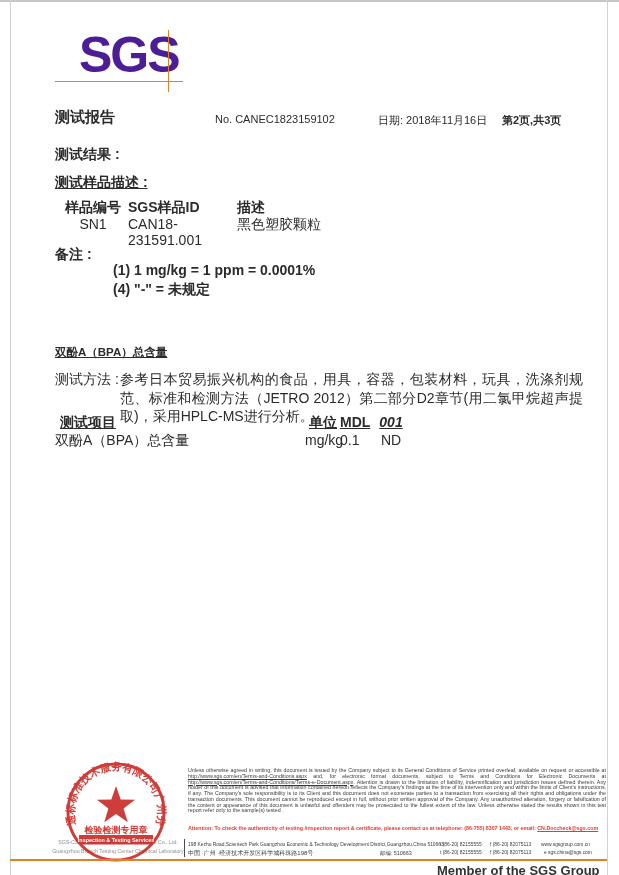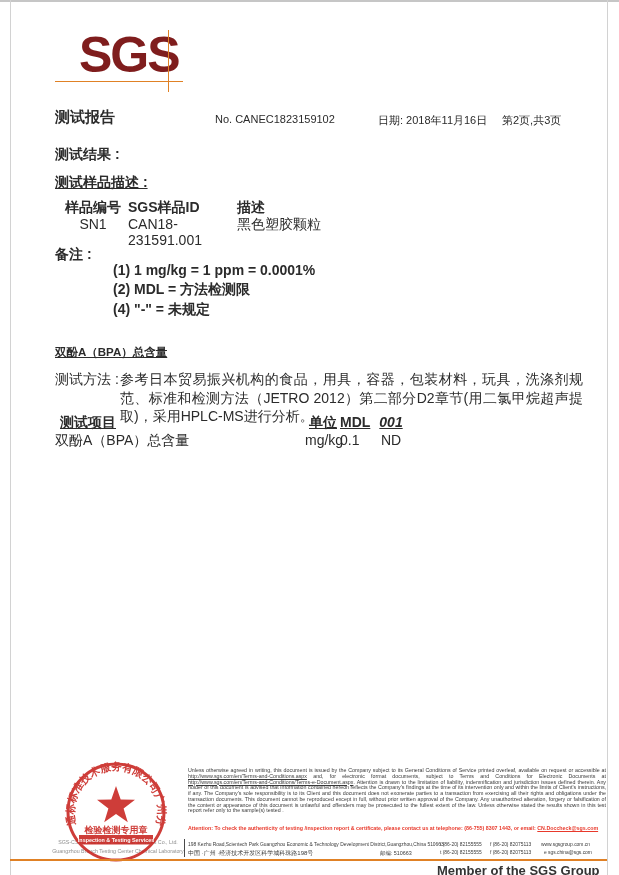--- a/index.html
+++ b/index.html
@@ -11,29 +11,29 @@
   .page{position:relative;width:619px;height:875px;overflow:hidden;background:#fff;}
   .abs{position:absolute;}
   .b{font-weight:bold;}
   .u{text-decoration:underline;}
   .i{font-style:italic;}
   
   .border-top{left:0;top:0;width:619px;height:2px;background:#c6c6c6;}
   .border-left{left:10px;top:0;width:1px;height:875px;background:#d2d2d2;}
   .border-right{left:607px;top:0;width:1px;height:875px;background:#d2d2d2;}
   
-  .logo-text{left:79px;top:30px;font-size:50px;line-height:50px;font-weight:bold;letter-spacing:-2px;color:#7f1d1d;}
+  .logo-text{left:79px;top:30px;font-size:50px;line-height:50px;font-weight:bold;letter-spacing:-2px;color:#4c1d95;}
   .cross-v{left:168px;top:30px;width:1px;height:62px;background:#e08125;}
   .cross-h{left:55px;top:81px;width:128px;height:1px;background:#e08125;}
   
   .report-title{left:55px;top:108px;font-size:15px;font-weight:bold;}
   .hdr{font-size:11px;}
   .report-no{left:215px;top:113px;text-align:right;}
   .report-date{left:378px;top:113px;}
-  .page-info{left:502px;top:113px;}
+  .page-info{left:502px;top:113px;font-weight:bold;}
   
   .t11{font-size:14px;}
   .results-label{left:55px;top:146px;}
   .sample-heading{left:55px;top:174px;}
   .samp-c1{left:49px;width:56px;text-align:center;margin-left:16px;}
   .samp-c2{left:128px;width:88px;text-align:left;}
   .samp-c3{left:213px;margin-left:24px;}
   .samp-hdr{top:199px;}
   .samp-row{top:216px;}
   .notes-label{left:55px;top:246px;}
@@ -94,21 +94,20 @@
   <div class="abs t11 b samp-hdr samp-c1">样品编号</div>
   <div class="abs t11 b samp-hdr samp-c2">SGS样品ID</div>
   <div class="abs t11 b samp-hdr samp-c3">描述</div>
   <div class="abs t11 samp-row samp-c1">SN1</div>
   <div class="abs t11 samp-row samp-c2">CAN18-231591.001</div>
   <div class="abs t11 samp-row samp-c3">黑色塑胶颗粒</div>
 
   <div class="abs t11 b notes-label">备注 :</div>
   <div class="abs t11 notes-list">
     <div>(1) 1 mg/kg = 1 ppm = 0.0001%</div>
-    <div>(2) MDL = 方法检测限</div>
     <div>(4) "-" = 未规定</div>
   </div>
 
   <div class="abs b u bpa-heading">双酚A（BPA）总含量</div>
   <div class="abs t11 method-label">测试方法 :</div>
   <div class="abs t11 method-text">参考日本贸易振兴机构的食品，用具，容器，包装材料，玩具，洗涤剂规范、标准和检测方法（JETRO 2012）第二部分D2章节(用二氯甲烷超声提取)，采用HPLC-MS进行分析。</div>
 
   <div class="abs t11 b u res-hdr res-item-h">测试项目</div>
   <div class="abs t11 b u res-hdr res-unit">单位</div>
   <div class="abs t11 b u res-hdr res-mdl">MDL</div>

